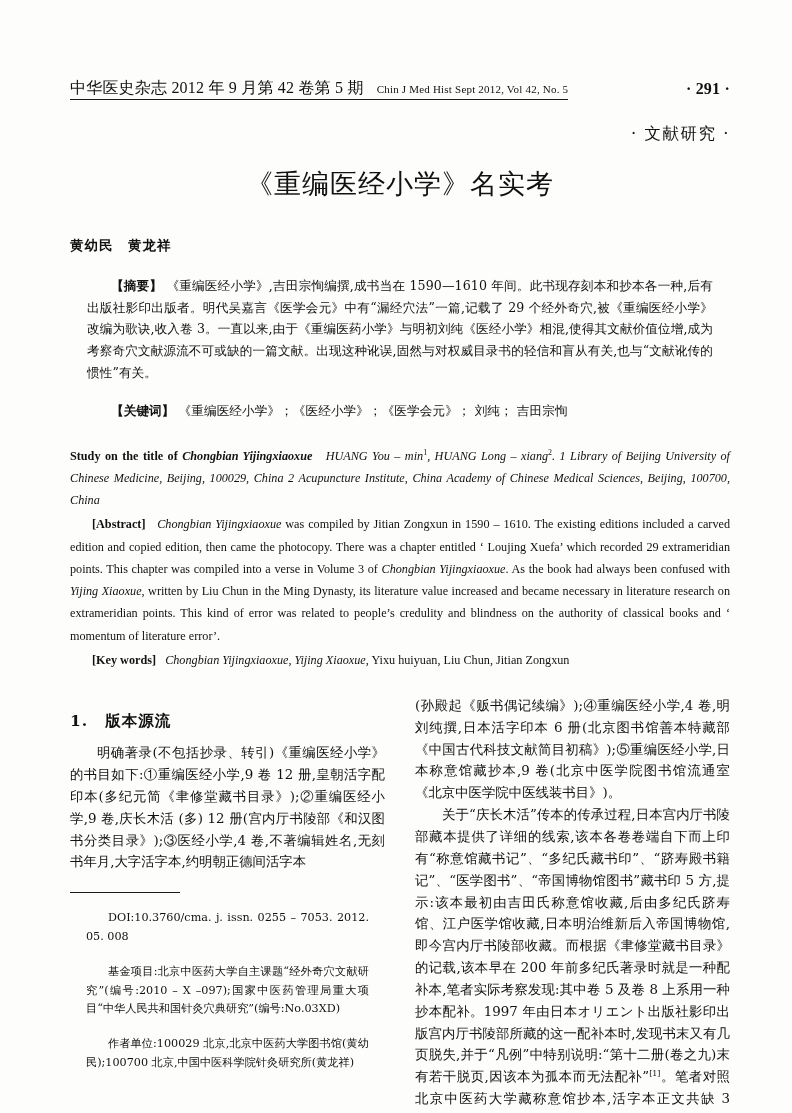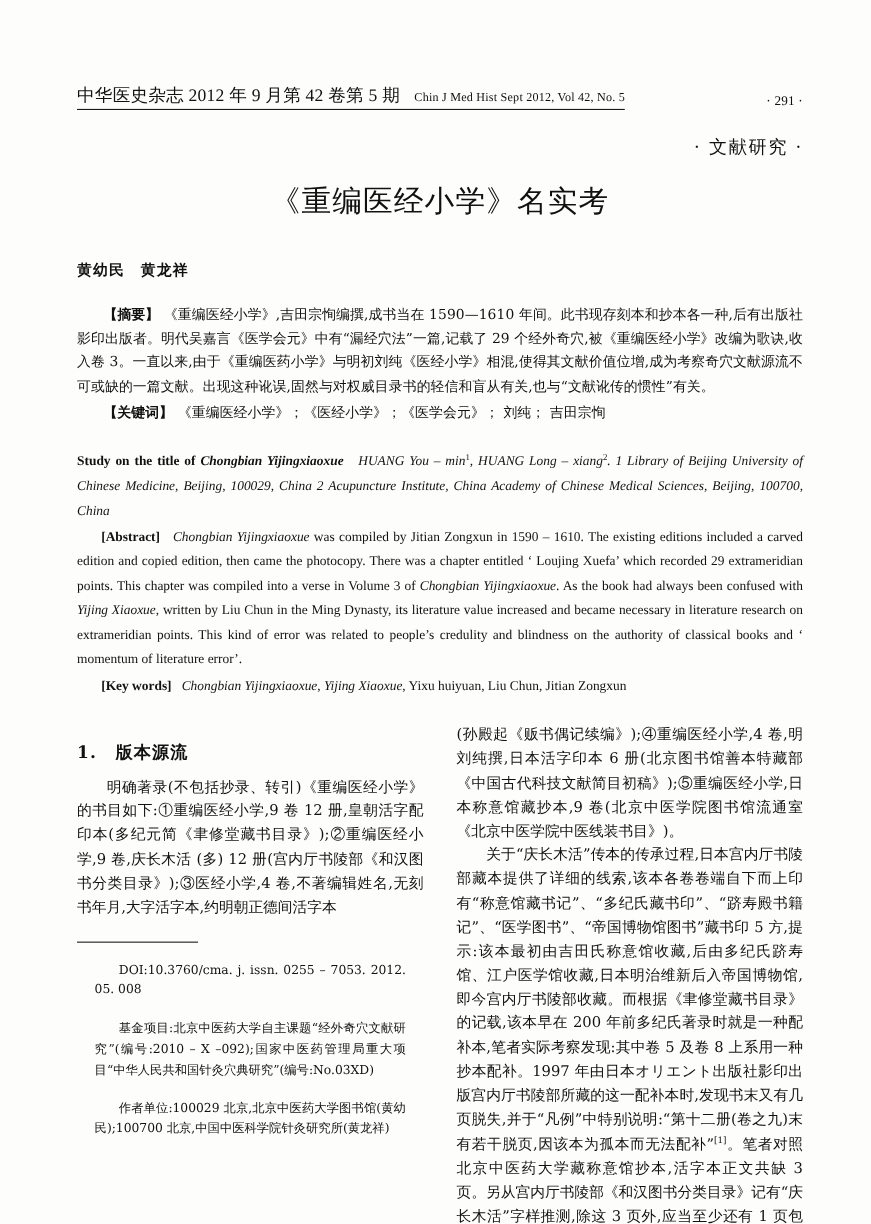--- a/index.html
+++ b/index.html
@@ -35,23 +35,24 @@
   }
   .runhead-left {
     border-bottom: 1.1px solid #1a1a1a;
     padding-bottom: 2px;
     white-space: nowrap;
     font-family: "Liberation Serif", serif;
   }
   .runhead-left .cn { font-size: 16px; }
   .runhead-left .en { font-size: 11px; }
   .runhead-right {
-    font-size: 12px;
+    font-size: 16px;
     white-space: nowrap;
     padding-bottom: 2px;
+    font-weight: bold;
   }
 
   
   .sect-marker {
     text-align: right;
     font-size: 16.5px;
     margin-top: 23px;
     letter-spacing: 1.5px;
     font-family: "DejaVu Serif", "Liberation Serif", serif;
   }
@@ -79,21 +80,21 @@
   
   .cn-block {
     margin-top: 20px;
     font-size: 12.6px;
     line-height: 1.72;
     text-align: justify;
     text-justify: inter-character;
     letter-spacing: 0.1px;
     font-family: "DejaVu Serif", "Liberation Serif", serif;
   }
-  .cn-block p { margin: 0; }
+  .cn-block p { margin: 17px; }
   .cn-abstract { text-indent: 24px; }
   .cn-keywords { text-indent: 24px; margin-top: 2px !important; }
   .lbl { font-weight: bold; }
 
   
   .en-block {
     margin-top: 23px;
     font-size: 12.2px;
     line-height: 1.82;
     text-align: justify;
@@ -182,21 +183,21 @@
     <div class="columns">
 
       <div class="col">
         <p class="head2"><span class="num">1.</span><span>版本源流</span></p>
         <p>明确著录(不包括抄录、转引)《重编医经小学》的书目如下:①重编医经小学,9 卷 12 册,皇朝活字配印本(多纪元简《聿修堂藏书目录》);②重编医经小学,9 卷,庆长木活 (多) 12 册(宫内厅书陵部《和汉图书分类目录》);③医经小学,4 卷,不著编辑姓名,无刻书年月,大字活字本,约明朝正德间活字本</p>
 
         <div class="fnrule"></div>
 
         <div class="footnote">
           <p>DOI:10.3760/cma. j. issn. 0255 – 7053. 2012. 05. 008</p>
-          <p>基金项目:北京中医药大学自主课题“经外奇穴文献研究”(编号:2010 – X –092);国家中医药管理局重大项目“中华人民共和国针灸穴典研究”(编号:No.03XD)</p>
+          <p>基金项目:北京中医药大学自主课题“经外奇穴文献研究”(编号:2010 – X –097);国家中医药管理局重大项目“中华人民共和国针灸穴典研究”(编号:No.03XD)</p>
           <p>作者单位:100029 北京,北京中医药大学图书馆(黄幼民);100700 北京,中国中医科学院针灸研究所(黄龙祥)</p>
 
         </div>
       </div>
 
       <div class="col">
         <p class="noind">(孙殿起《贩书偶记续编》);④重编医经小学,4 卷,明刘纯撰,日本活字印本 6 册(北京图书馆善本特藏部《中国古代科技文献简目初稿》);⑤重编医经小学,日本称意馆藏抄本,9 卷(北京中医学院图书馆流通室《北京中医学院中医线装书目》)。</p>
         <p><span>关于“庆长木活”传本的传承过程,日本宫内厅书陵部藏本提供了详细的线索,该本各卷卷端自下而上印有“称意馆藏书记”、“多纪氏藏书印”、“跻寿殿书籍记”、“医学图书”、“帝国博物馆图书”藏书印 5 方,提示:该本最初由吉田氏称意馆收藏,后由多纪氏跻寿馆、江户医学馆收藏,日本明治维新后入帝国博物馆,即今宫内厅书陵部收藏。而根据《聿修堂藏书目录》的记载,该本早在 200 年前多纪氏著录时就是一种配补本,笔者实际考察发现:其中卷 5 及卷 8 上系用一种抄本配补。1997 年由日本オリエント出版社影印出版宫内厅书陵部所藏的这一配补本时,发现书末又有几页脱失,并于“凡例”中特别说明:“第十二册(卷之九)末有若干脱页,因该本为孤本而无法配补”</span><sup>[1]</sup><span>。笔者对照北京中医药大学藏称意馆抄本,活字本正文共缺 3 页。另从宫内厅书陵部《和汉图书分类目录》记有“庆长木活”字样推测,除这 3 页外,应当至少还有 1 页包含有此本的刊刻年代信息。也就是说,现藏于日本宫内厅书陵</span></p>
       </div>
 

